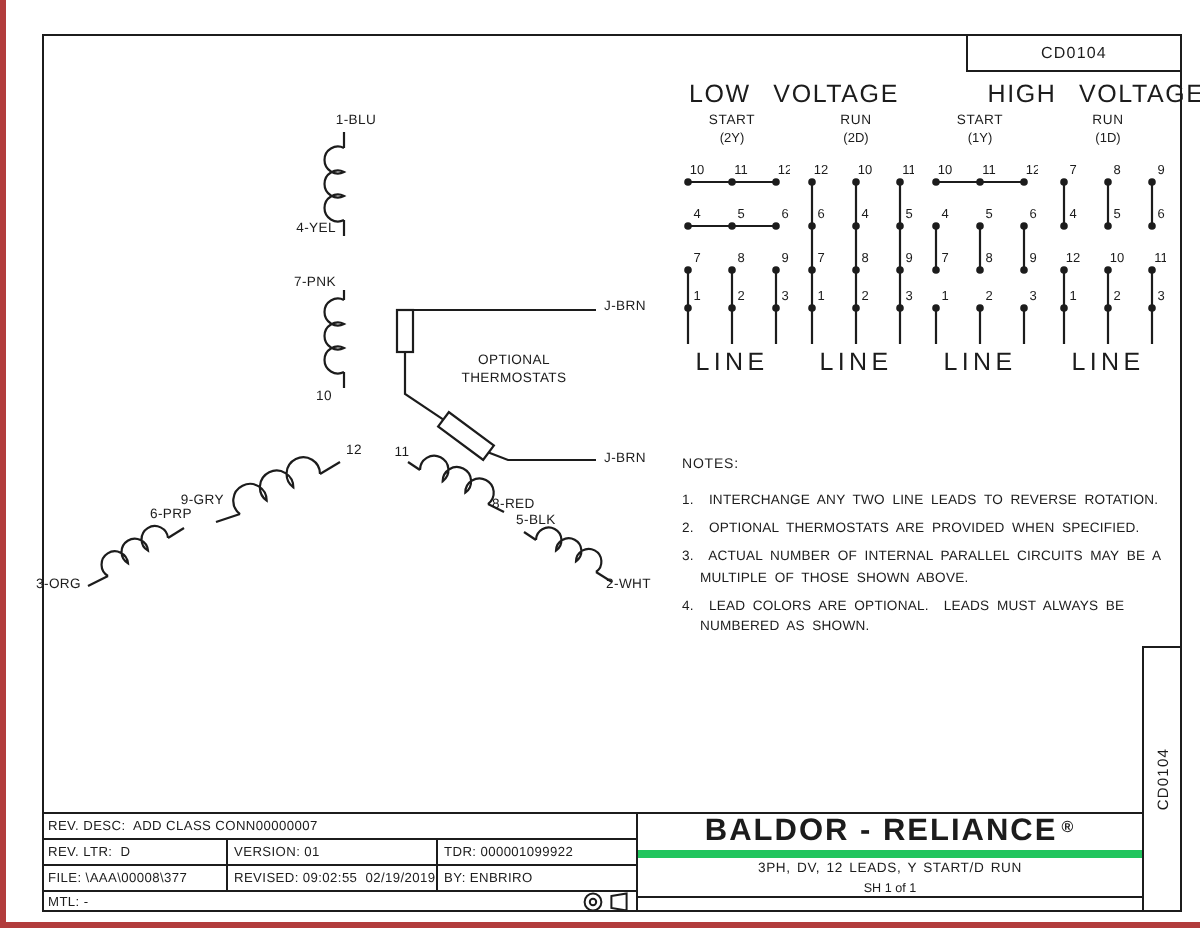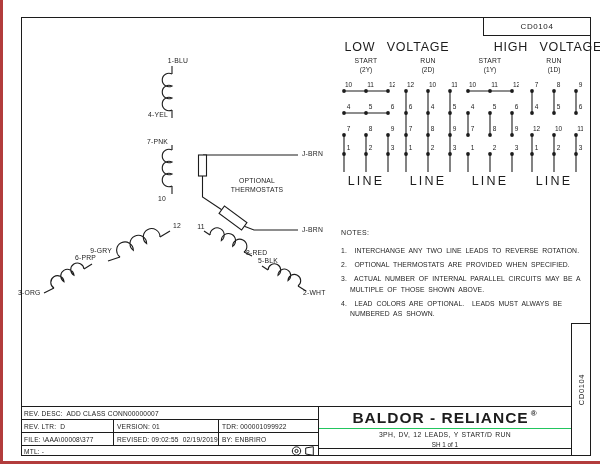--- a/index.html
+++ b/index.html
@@ -37,21 +37,21 @@
   .tb-row{box-sizing:border-box;border-bottom:1px solid #1c1c1c;display:flex;align-items:center;height:13px}
   .tb-row.r4{border-bottom:none;height:10px;justify-content:space-between;padding:0 4px 0 3px}
   .tb-row .cell{height:100%;display:flex;align-items:center;padding-left:3px;box-sizing:border-box}
   .tb-row .c1{width:92px}
   .tb-row .c2{width:105px;border-left:1px solid #1c1c1c}
   .tb-row .c3{flex:1;border-left:1px solid #1c1c1c}
   .tb-row.r1 .cell{width:100%}
   .proj-symbols{display:flex;align-items:center;gap:3px}
   .tb-brand{position:absolute;left:318px;top:406px;width:253px;height:50px;border-top:1px solid #1c1c1c;
             border-left:1px solid #1c1c1c;box-sizing:border-box}
-  .brand-name{height:22px;border-bottom:1px solid #22c55e;box-sizing:border-box;display:flex;
+  .brand-name{height:22px;border-bottom:4px solid #22c55e;box-sizing:border-box;display:flex;
               align-items:center;justify-content:center;font-size:15.5px;font-weight:bold;letter-spacing:1px}
   .brand-name sup{font-size:8px;font-weight:bold;margin-left:2px;align-self:flex-start;line-height:14px}
   .brand-sub{height:20px;border-bottom:1px solid #1c1c1c;box-sizing:border-box;text-align:center;padding-top:2px}
   .sub1{font-size:6.8px;letter-spacing:.3px;word-spacing:1px}
   .sub2{font-size:6.3px;margin-top:2.5px}
 </style>
 </head>
 <body>
 
 <div class="page">

